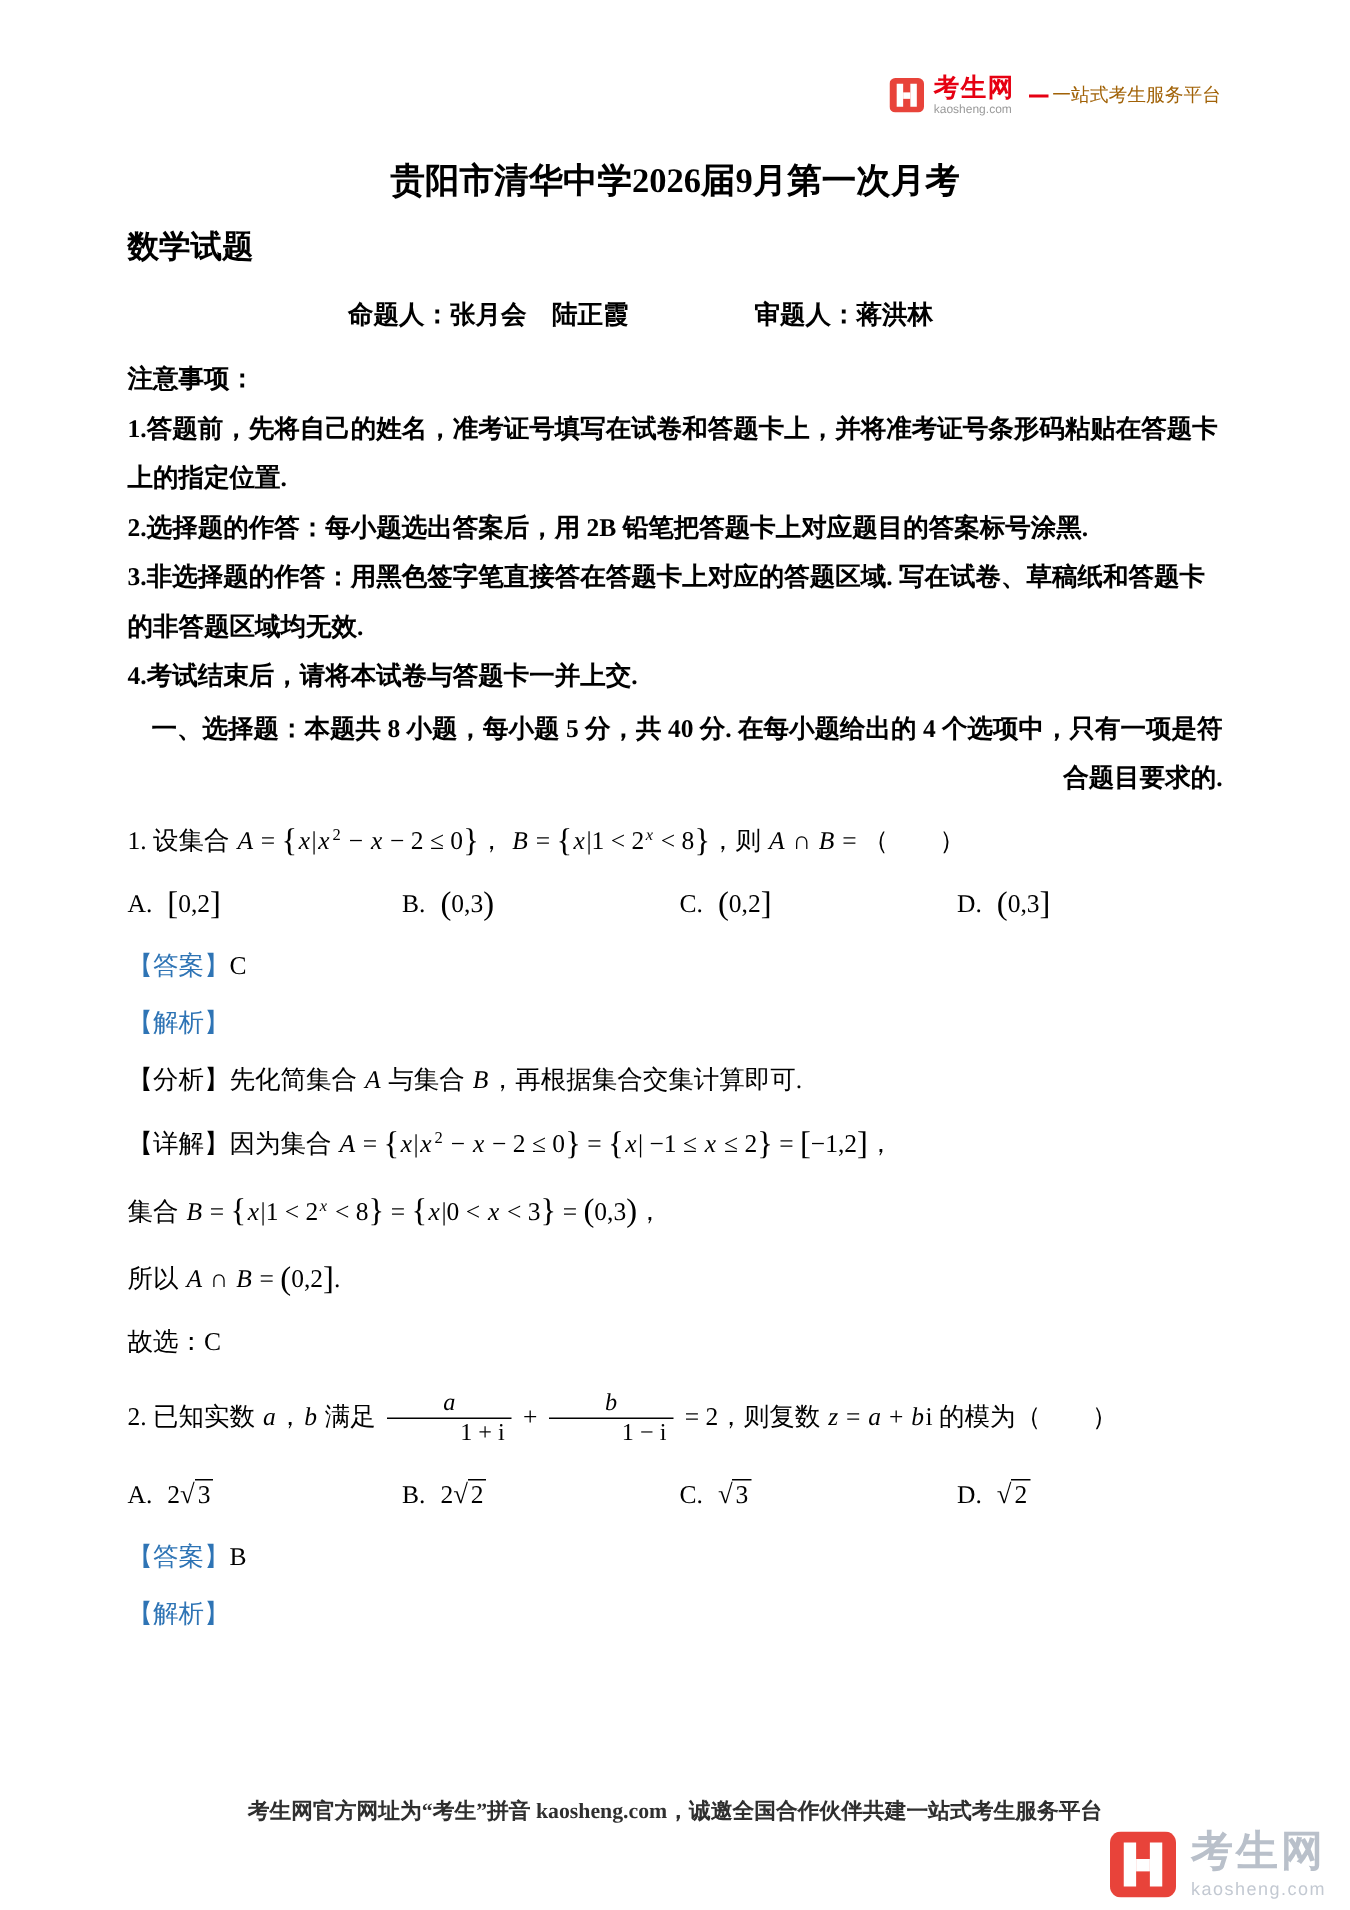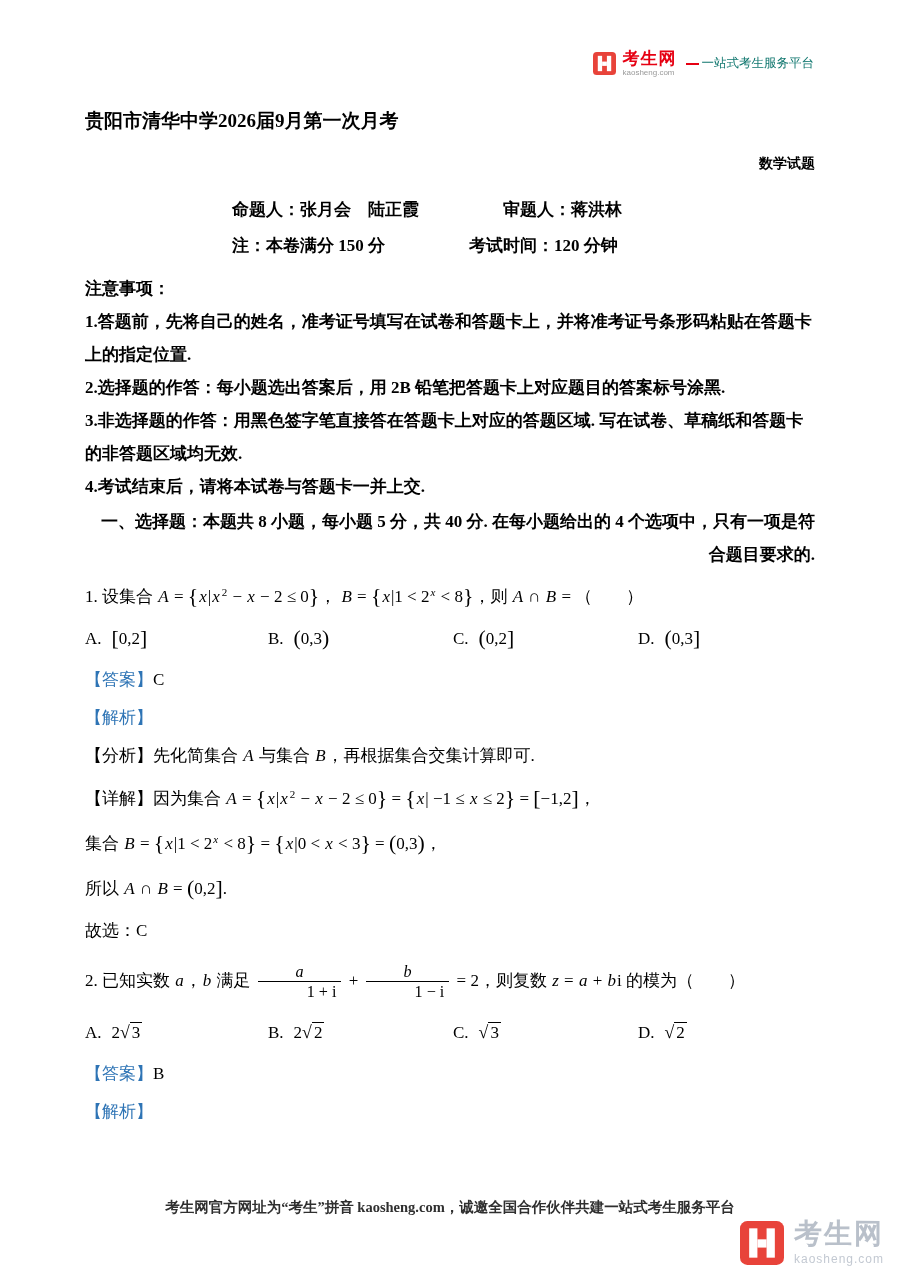--- a/index.html
+++ b/index.html
@@ -5,26 +5,26 @@
   html,body{margin:0;padding:0;background:#ffffff;}
   .page{position:relative;width:900px;height:1273px;background:#fff;font-family:"Liberation Serif",serif;color:#000;overflow:hidden;border-radius:19px;}
   .content{padding:106px 85px 0 85px;font-size:17px;}
 
   
   .toplogo{position:absolute;top:50px;right:86px;display:flex;align-items:center;gap:7px;font-family:"Liberation Sans",sans-serif;}
   .toplogo .licon{width:23px;height:23px;display:block;}
   .brandcol{display:flex;flex-direction:column;line-height:1;}
   .brand{color:#e60012;font-weight:700;font-size:17px;letter-spacing:1px;}
   .domain{color:#9a9a9a;font-size:8px;margin-top:2px;}
-  .tagline{color:#0f766e;font-size:12.5px;display:flex;align-items:center;margin-left:2px;}
+  .tagline{color:#a16207;font-size:12.5px;display:flex;align-items:center;margin-left:2px;}
   .tagline .dash{display:inline-block;width:13px;height:2px;background:#e60012;margin-right:3px;}
 
   
-  .title{font-size:19px;font-weight:700;margin:0;line-height:30px;}
-  .subtitle{text-align:right;font-size:14px;font-weight:700;margin:14px 0 0;line-height:28px;}
+  .title{text-align:center;font-size:23px;font-weight:700;margin:0;line-height:30px;}
+  .subtitle{text-align:left;font-size:21px;font-weight:700;margin:14px 0 0;line-height:28px;}
   .meta{display:flex;margin-top:14px;line-height:36px;font-weight:700;}
   .meta .m1{margin-left:147px;}
   .meta .m2{margin-left:84px;}
   .meta+.meta{margin-top:0;}
 
   p{margin:0;}
   .notice{font-weight:700;line-height:33px;}
   .nh{margin-top:8px;}
   .sect{font-weight:700;line-height:33px;margin-top:2px;text-align:right;}
 
@@ -80,24 +80,20 @@
   </div>
 
   <div class="content">
     <h1 class="title">贵阳市清华中学2026届9月第一次月考</h1>
     <h2 class="subtitle">数学试题</h2>
 
     <div class="meta">
       <span class="m1">命题人：张月会　陆正霞</span>
       <span class="m2">审题人：蒋洪林</span>
     </div>
-    <div class="meta">
-      <span class="m1">注：本卷满分 150 分</span>
-      <span class="m2">考试时间：120 分钟</span>
-    </div>
 
     <p class="notice nh">注意事项：</p>
     <p class="notice">1.答题前，先将自己的姓名，准考证号填写在试卷和答题卡上，并将准考证号条形码粘贴在答题卡上的指定位置.</p>
     <p class="notice">2.选择题的作答：每小题选出答案后，用 2B 铅笔把答题卡上对应题目的答案标号涂黑.</p>
     <p class="notice">3.非选择题的作答：用黑色签字笔直接答在答题卡上对应的答题区域. 写在试卷、草稿纸和答题卡的非答题区域均无效.</p>
     <p class="notice">4.考试结束后，请将本试卷与答题卡一并上交.</p>
 
     <p class="sect">一、选择题：本题共 8 小题，每小题 5 分，共 40 分. 在每小题给出的 4 个选项中，只有一项是符合题目要求的.</p>
 
     <p class="qline q1stem"><span class="mt">1.  设集合 </span><span class="mi">A</span><span class="mt"> = </span><span class="mb">{</span><span class="mi">x</span><span class="mt">|</span><span class="mi">x</span><sup class="ms">2</sup><span class="mt"> − </span><span class="mi">x</span><span class="mt"> − 2 ≤ 0</span><span class="mb">}</span><span class="mt">， </span><span class="mi">B</span><span class="mt"> = </span><span class="mb">{</span><span class="mi">x</span><span class="mt">|1 &lt; 2</span><sup class="ms mi">x</sup><span class="mt"> &lt; 8</span><span class="mb">}</span><span class="mt">，则 </span><span class="mi">A</span><span class="mt"> ∩ </span><span class="mi">B</span><span class="mt"> = （　　）</span></p>

